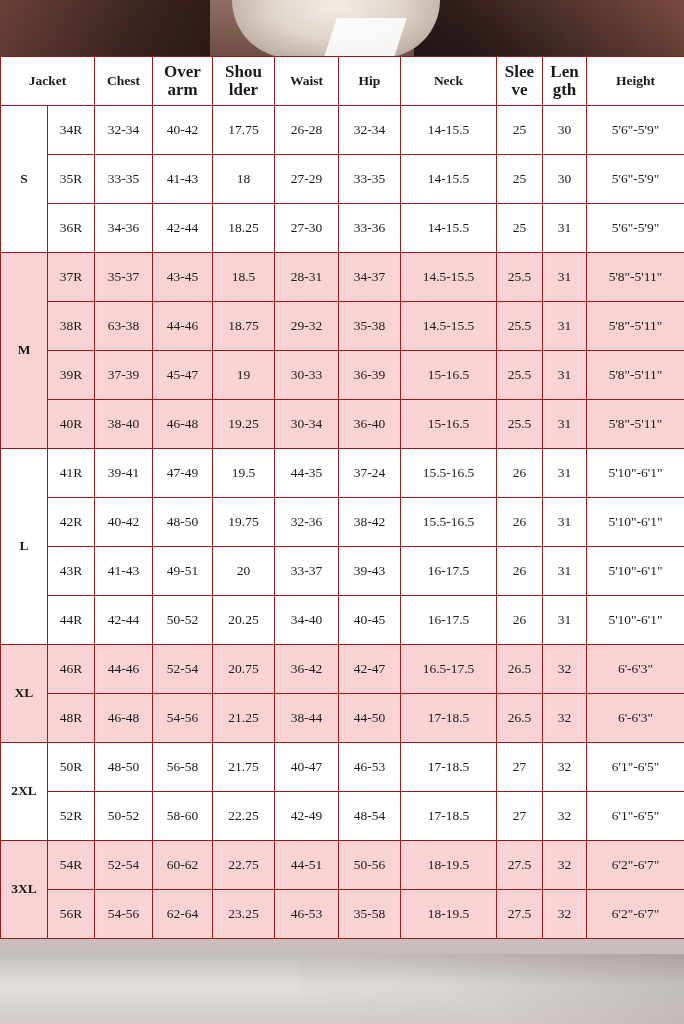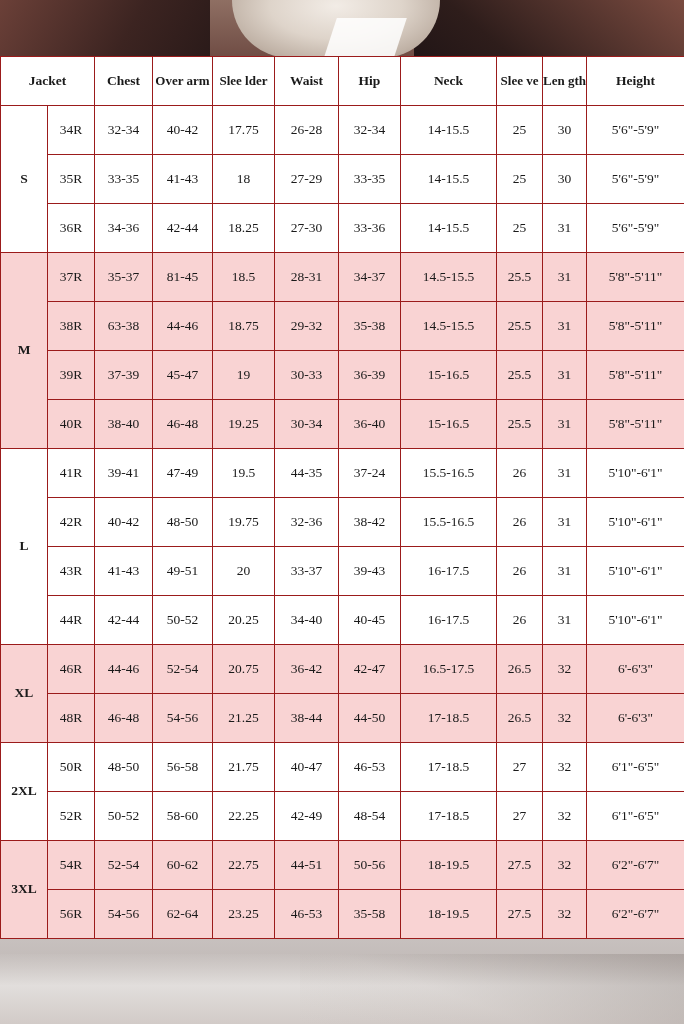--- a/index.html
+++ b/index.html
@@ -86,21 +86,21 @@
   thead th {
     background: #8f0b0b;
     color: #ffffff;
     font-weight: bold;
     font-size: 14px;
     height: 72px;
     border-color: #8f0b0b;
     padding: 0 2px;
   }
   thead th.narrow-wrap {
-    font-size: 13px;
+    font-size: 17px;
   }
   tbody tr.pink td {
     background: #f9d3d3;
   }
   td.grp {
     font-weight: bold;
     font-size: 15px;
     background: #ffffff;
   }
   tr.pink td.grp {
@@ -148,21 +148,21 @@
         <col class="c-neck">
       <col class="c-sleeve">
         <col class="c-length">
         <col class="c-height">
     </colgroup>
     <thead>
       <tr>
         <th colspan="2">Jacket</th>
         <th>Chest</th>
         <th class="narrow-wrap">Over arm</th>
-        <th class="narrow-wrap">Slee lder</th>
+        <th class="narrow-wrap">Shou lder</th>
         <th>Waist</th>
         <th>Hip</th>
         <th>Neck</th>
         <th class="narrow-wrap">Slee ve</th>
         <th class="narrow-wrap">Len gth</th>
         <th>Height</th>
       </tr>
     </thead>
     <tbody id="chart-body">
         <tr>
@@ -199,21 +199,21 @@
           <td>33-36</td>
           <td>14-15.5</td>
           <td class="sleeve">25</td>
           <td>31</td>
           <td>5'6"-5'9"</td>
         </tr>
         <tr class="pink">
           <td class="grp" rowspan="4">M</td>
           <td>37R</td>
           <td>35-37</td>
-          <td>81-45</td>
+          <td>43-45</td>
           <td>18.5</td>
           <td>28-31</td>
           <td>34-37</td>
           <td>14.5-15.5</td>
           <td class="sleeve">25.5</td>
           <td>31</td>
           <td>5'8"-5'11"</td>
         </tr>
         <tr class="pink">
           <td>38R</td>

